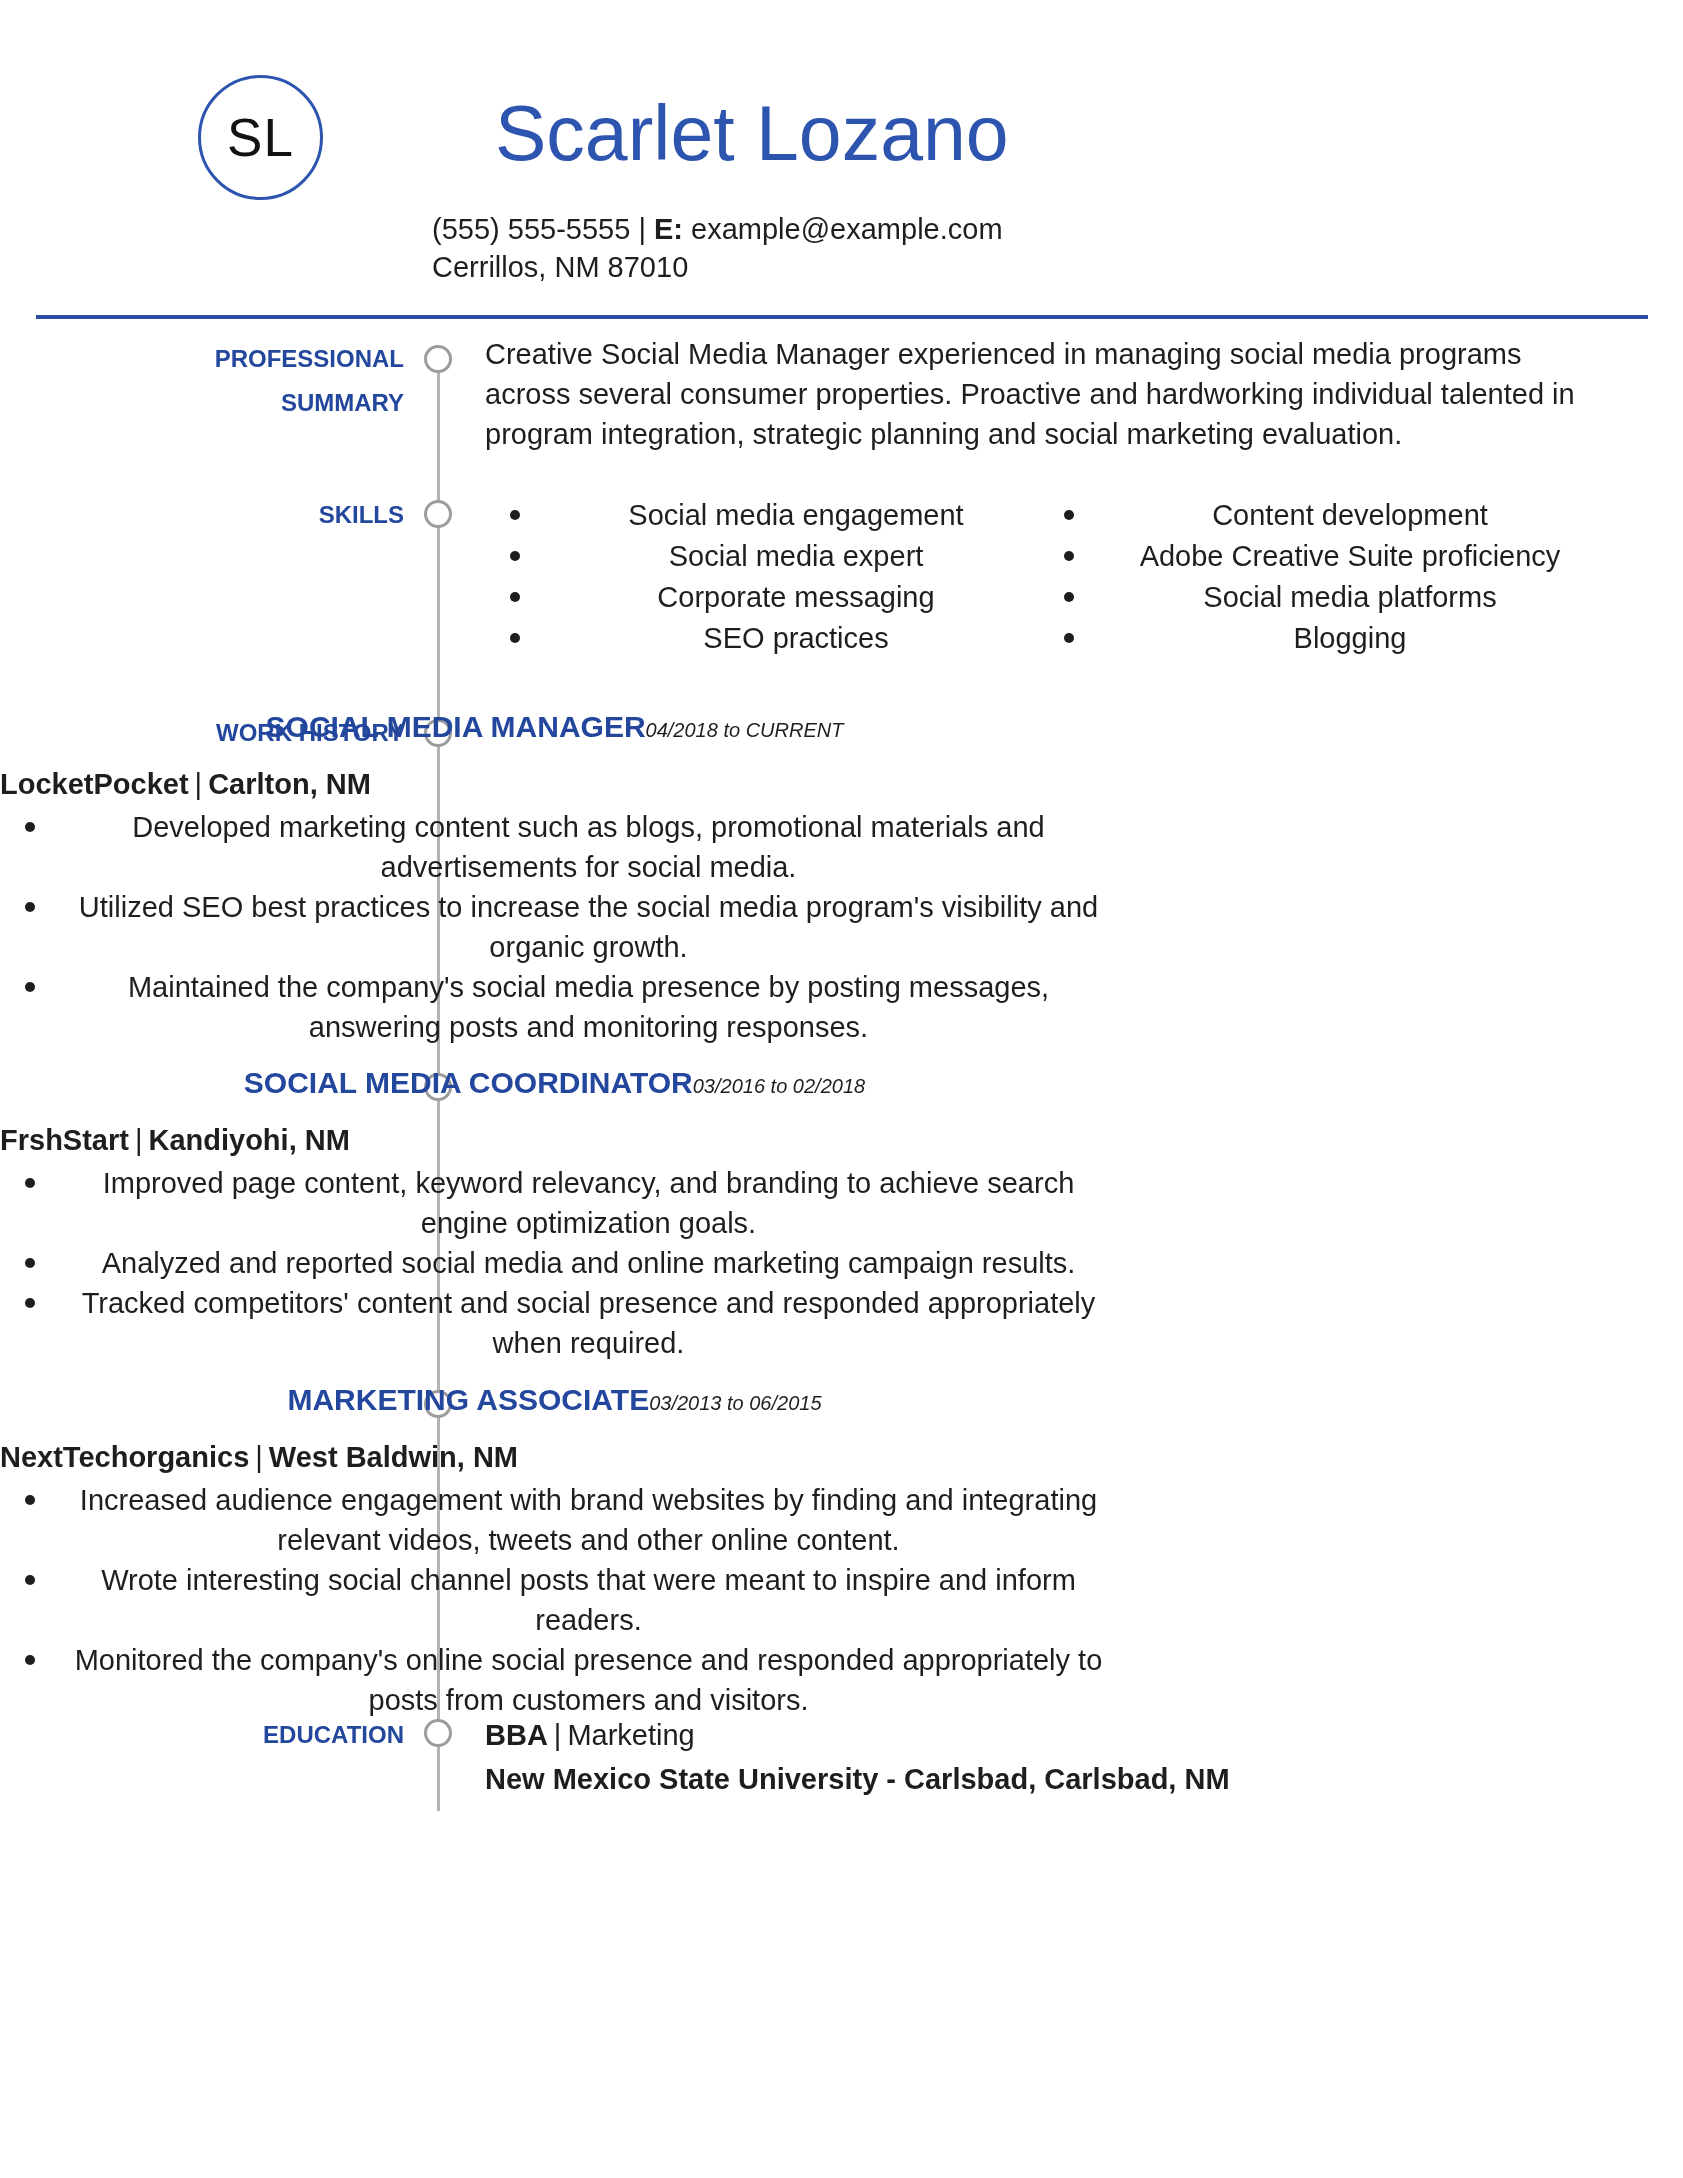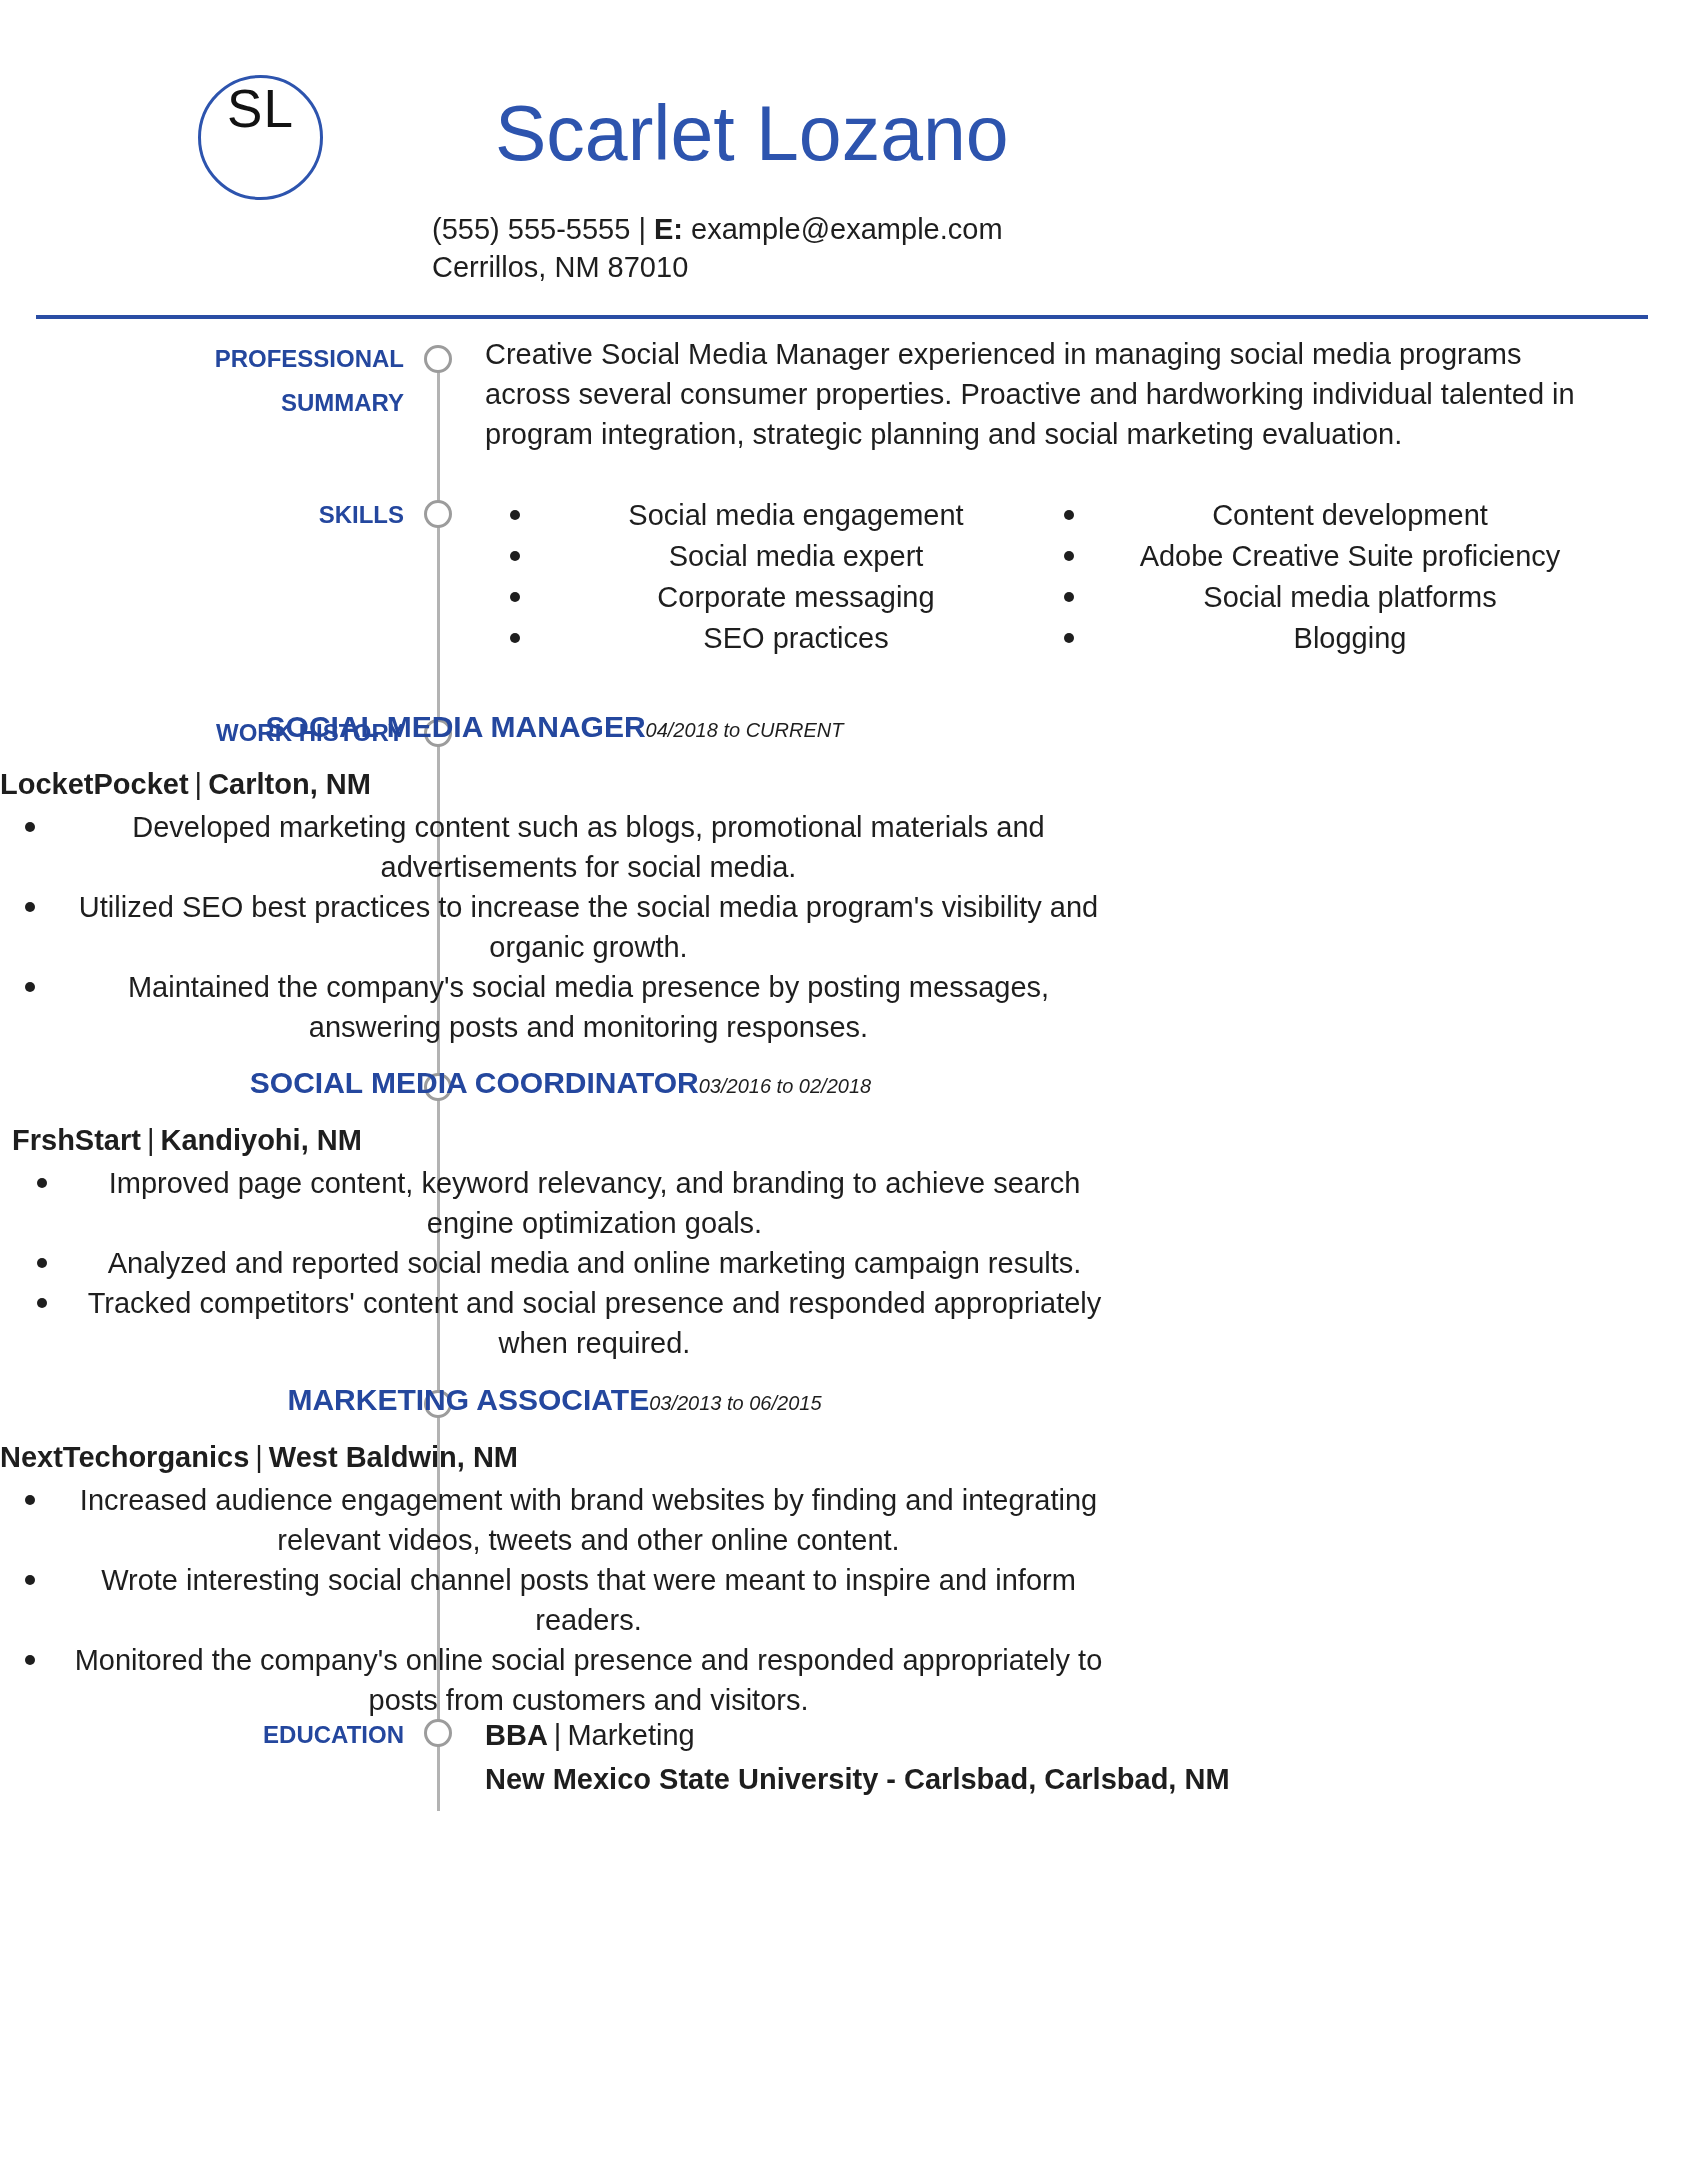--- a/index.html
+++ b/index.html
@@ -7,21 +7,21 @@
   .page {
     position:relative; width:1683px; height:2178px; background:#ffffff;
     font-family:"Liberation Sans","DejaVu Sans",sans-serif;
     color:#1e1e1e; font-size:29px; overflow:hidden;
   }
 
   
   .avatar {
     position:absolute; left:198px; top:75px; width:125px; height:125px;
     border:3px solid #2d54ae; border-radius:50%;
-    display:flex; align-items:flex-start; justify-content:center;
+    display:flex; align-items:center; justify-content:center;
     color:#121212; font-size:53px; letter-spacing:1px;
   }
   .name {
     position:absolute; left:447px; top:79px;
     font-size:77px; line-height:109px; color:#2d54ae; font-weight:400;margin-left:48px;
   }
   .contact {
     position:absolute; left:432px; top:210px; line-height:38px; font-size:29px;
   }
   .contact .bold { font-weight:bold; }
@@ -144,21 +144,21 @@
     <div class="company-line">
       <span>LocketPocket</span><span class="sep">|</span><span>Carlton, NM</span>
     </div>
     <ul class="blist">
       <li>Developed marketing content such as blogs, promotional materials and advertisements for social media.</li>
       <li>Utilized SEO best practices to increase the social media program's visibility and organic growth.</li>
       <li>Maintained the company's social media presence by posting messages, answering posts and monitoring responses.</li>
     </ul>
   </div>
 
-  <div class="content job" style="top:1061px;padding-left:12px;">
+  <div class="content job" style="top:1061px;">
     <div class="job-title-row">
       <span class="job-title">SOCIAL MEDIA COORDINATOR</span>
       <span class="job-dates">03/2016 to 02/2018</span>
     </div>
     <div class="company-line">
       <span>FrshStart</span><span class="sep">|</span><span>Kandiyohi, NM</span>
     </div>
     <ul class="blist">
       <li>Improved page content, keyword relevancy, and branding to achieve search engine optimization goals.</li>
       <li>Analyzed and reported social media and online marketing campaign results.</li>

